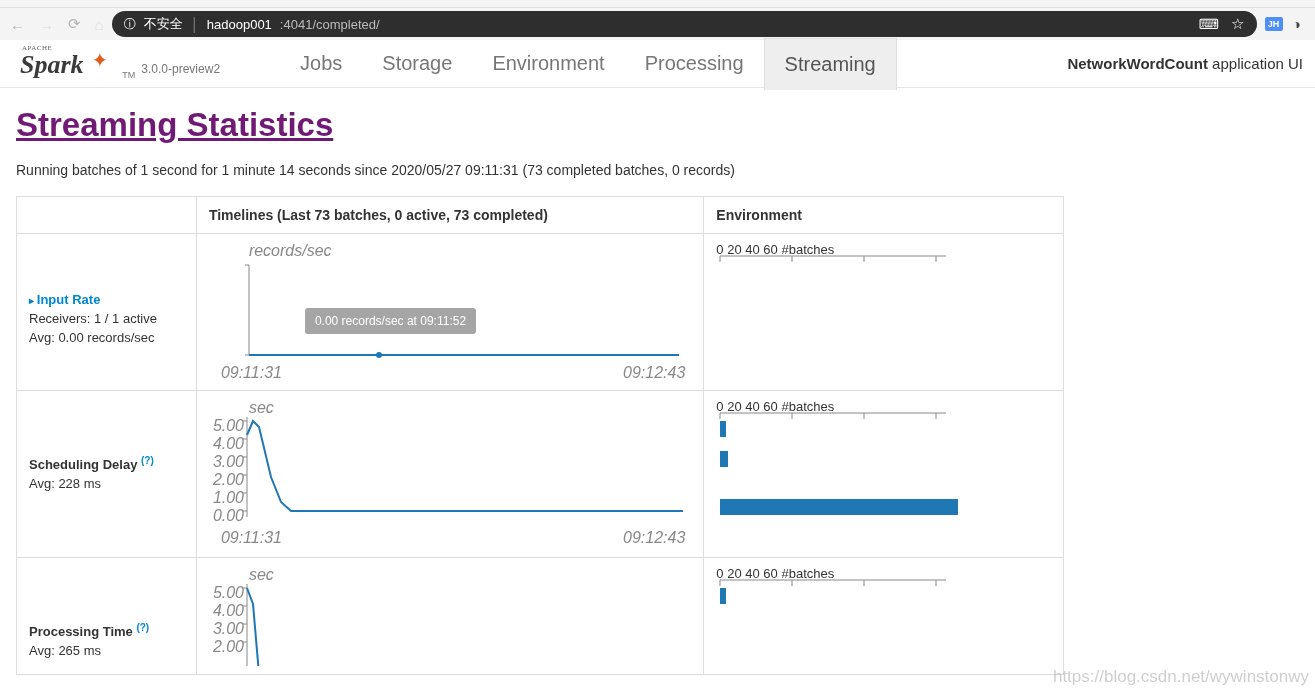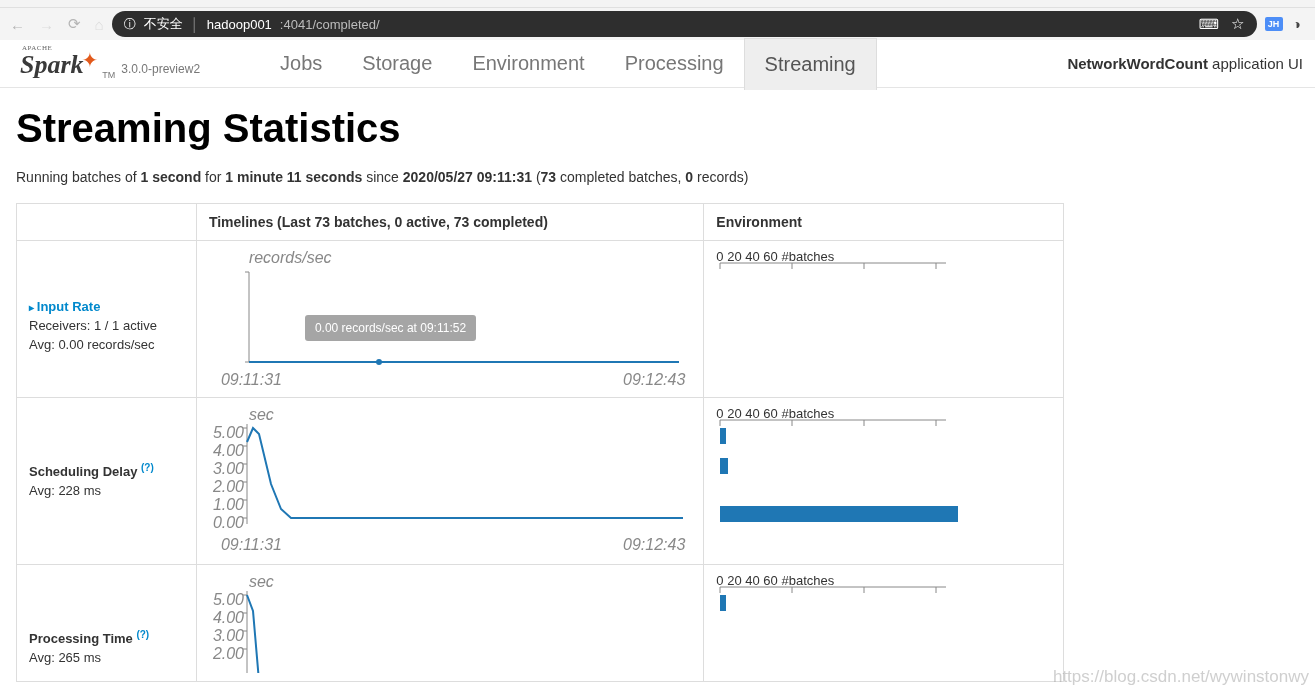--- a/index.html
+++ b/index.html
@@ -16,37 +16,37 @@
   .url-host { color: #fff; }
   .url-rest { color: #bcbcbc; }
   .right-icons { display: flex; gap: 12px; align-items: center; margin-left: 8px; }
   .right-icons .translate { color: #fff; font-size: 14px; }
   .right-icons .star { color: #fff; font-size: 15px; }
   .ext-icons { display: flex; gap: 10px; align-items: center; color: #7b7b7b; margin-right: 4px; }
   .ext-jh { background: #4d8ef7; color: #fff; width: 18px; height: 14px; border-radius: 2px; font-size: 9px; display: flex; align-items: center; justify-content: center; font-weight: bold; }
 
   
   .spark-header { display: flex; align-items: center; height: 48px; border-bottom: 1px solid #e5e5e5; padding: 0 12px 0 20px; }
-  .spark-logo { display: flex; align-items: flex-end; gap: 2px; }
+  .spark-logo { display: flex; align-items: flex-end; gap: 12px; }
   .spark-word { font-family: Georgia, serif; font-weight: bold; font-style: italic; font-size: 26px; color: #3a3a3a; position: relative; }
   .spark-apache { position: absolute; top: -6px; left: 2px; font-size: 7px; font-style: normal; font-weight: normal; letter-spacing: 0.5px; color: #666; }
   .spark-star { color: #e25a1c; font-size: 20px; margin-left: -4px; margin-bottom: 8px; }
   .spark-tm { font-size: 9px; color: #777; margin-left: 2px; }
   .spark-version { font-size: 12px; color: #777; margin-left: 6px; margin-top: 10px; }
   .spark-tabs { display: flex; margin-left: 60px; gap: 0; }
   .spark-tab { padding: 14px 20px; font-size: 20px; color: #777; cursor: pointer; }
   .spark-tab.active { background: #eee; color: #555; border: 1px solid #ddd; border-bottom: none; }
   .spark-app { margin-left: auto; font-size: 15px; color: #333; }
   .spark-app b { font-weight: bold; }
 
   
   .page { padding: 14px 16px; }
-  h1 { font-size: 40px; font-weight: bold; margin: 4px 0 18px 0; color: #000000; }
+  h1 { font-size: 33px; font-weight: bold; margin: 4px 0 18px 0; color: #701a75; text-decoration: underline; }
   .running-line { font-size: 14px; color: #333; margin-bottom: 18px; }
-  .running-line b { font-weight: bold; }
+  .running-line b { font-weight: normal; }
 
   table.stats { border: 1px solid #ddd; border-collapse: collapse; width: 1048px; }
   table.stats th { text-align: left; font-weight: bold; font-size: 14px; padding: 10px 12px; border: 1px solid #ddd; background: #fff; }
   table.stats td { border: 1px solid #ddd; padding: 8px 12px; vertical-align: top; font-size: 13px; }
   .left-col { width: 180px; }
   .mid-col { width: 508px; }
   .right-col { width: 360px; }
 
   .metric-link { color: #0088cc; font-weight: bold; cursor: pointer; }
   .metric-link::before { content: "▸ "; font-size: 10px; }
@@ -111,21 +111,21 @@
   </div>
   <div class="spark-app">
     <b>NetworkWordCount</b><span> application UI</span>
   </div>
 </div>
 
 <div class="page">
   <h1>Streaming Statistics</h1>
 
   <div class="running-line">
-    <span>Running batches of </span><b>1 second</b><span> for </span><b>1 minute 11 seconds</b><span> since </span><b>2020/05/27 09:11:31</b><span> (</span><b>73</b><span> completed batches, </span><b>0</b><span> records)</span>
+    <span>Running batches of </span><b>1 second</b><span> for </span><b>1 minute 14 seconds</b><span> since </span><b>2020/05/27 09:11:31</b><span> (</span><b>73</b><span> completed batches, </span><b>0</b><span> records)</span>
   </div>
 
   <table class="stats">
     <tbody>
         <tr>
       <th class="left-col"></th>
       <th class="mid-col">Timelines (Last 73 batches, 0 active, 73 completed)</th>
       <th class="right-col">Environment</th>
     </tr>
 

